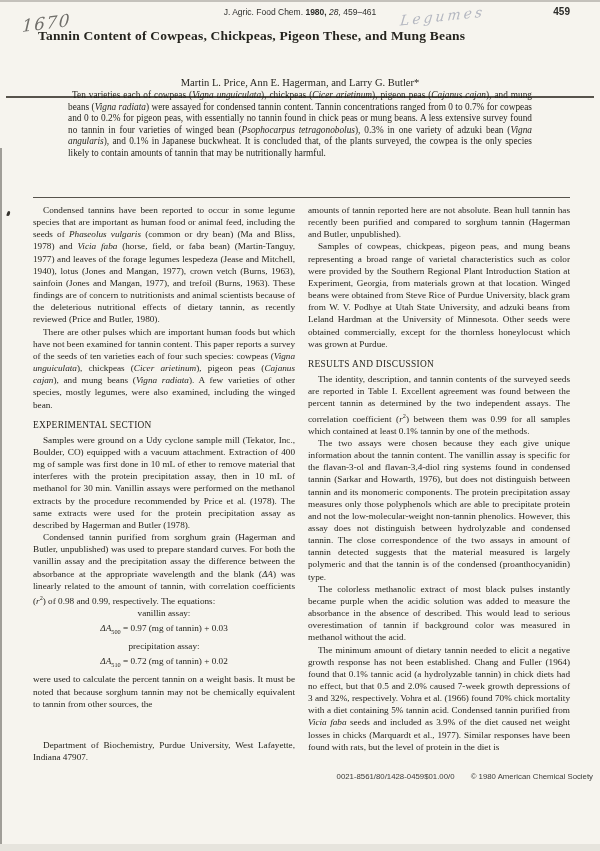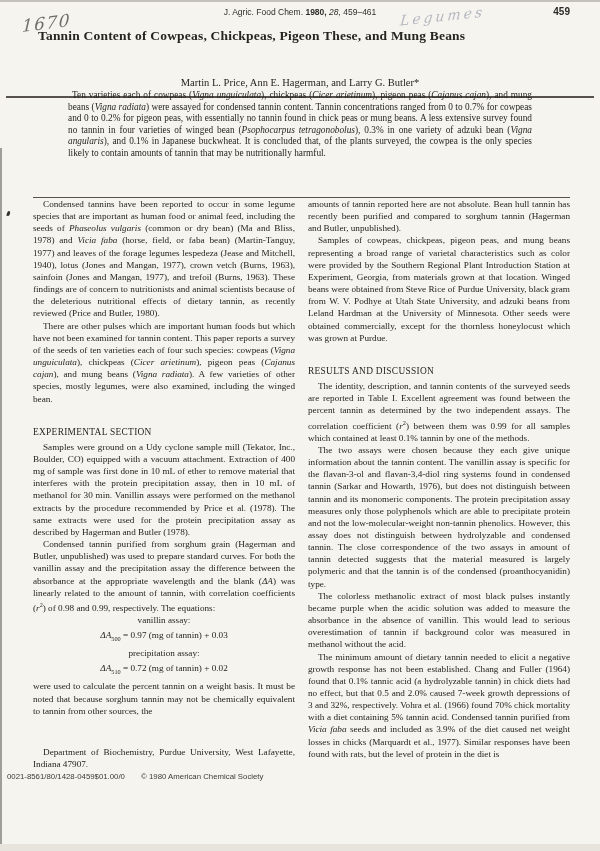--- a/index.html
+++ b/index.html
@@ -15,30 +15,30 @@
   .hw-number{position:absolute;top:13px;left:22px;font-size:17px;font-style:italic;color:#6f6e6a;
         transform:rotate(-7deg) skewX(-10deg);font-family:"DejaVu Serif",serif;letter-spacing:1.5px;}
   .hw-word{position:absolute;top:8px;left:400px;font-size:14px;font-style:italic;color:#a9adb9;
         transform:rotate(-6deg) skewX(-12deg);font-family:"DejaVu Serif",serif;letter-spacing:3px;opacity:.85;}
   .title{position:absolute;top:28px;left:38px;right:16px;font-size:13.5px;font-weight:bold;letter-spacing:.2px;}
   .authors{position:absolute;top:61px;left:0;right:0;text-align:center;font-size:10.5px;margin-top:16px;}
   .rule-authors{position:absolute;top:96px;left:6px;right:6px;height:2px;background:#57534c;}
   .abstract{position:absolute;top:90px;left:68px;width:464px;font-size:9.3px;line-height:11.55px;
         text-align:justify;text-indent:4px;}
   .rule-abstract{position:absolute;top:197px;left:33px;width:537px;height:1.3px;background:#57534c;}
-  .columns{position:absolute;top:198px;left:33px;width:537px;display:flex;gap:13px;}
+  .columns{position:absolute;top:204px;left:33px;width:537px;display:flex;gap:13px;}
   .col{width:262px;font-size:9.2px;line-height:12.15px;text-align:justify;}
   .para{margin:0;}
   .indent{text-indent:10px;}
-  .sec-heading{margin-top:21px;margin-bottom:3px;font-size:9.4px;letter-spacing:.3px;text-align:left;}
+  .sec-heading{margin-top:8px;margin-bottom:3px;font-size:9.4px;letter-spacing:.3px;text-align:left;}
   .eq-label{margin:0;text-align:center;}
   .equation{text-align:center;margin:2.5px 0;}
   .footnote{margin-top:29px;text-indent:10px;}
   sub,sup{font-size:68%;}
-  .footer{position:absolute;top:772px;left:0;right:0;text-align:left;
+  .footer{position:absolute;top:772px;left:0;right:0;text-align:right;
         font-family:"Liberation Sans",sans-serif;font-size:7.8px;color:#3a3a38;}
   .footer span{margin:0 7px;}
   .margin-mark{position:absolute;top:211px;left:7px;width:3px;height:5px;background:#35332e;
         border-radius:50% 50% 50% 0;transform:rotate(18deg);}
 </style>
 </head>
 <body>
 
 <div class="page">
   <div class="edge-top"></div>
@@ -71,21 +71,21 @@
         <div class="equation"><span style="font-style: italic;">ΔA</span><sub>510</sub><span> = 0.72 (mg of tannin) + 0.02</span></div>
         <div class="para"><span>were used to calculate the percent tannin on a weight basis. It must be noted that because sorghum tannin may not be chemically equivalent to tannin from other sources, the</span></div>
         <div class="footnote"><span>Department of Biochemistry, Purdue University, West Lafayette, Indiana  47907.</span></div>
       </div>
     <div class="col" id="right-col">
         <div class="para"><span>amounts of tannin reported here are not absolute.  Bean hull tannin has recently been purified and compared to sorghum tannin (Hagerman and Butler, unpublished).</span></div>
         <div class="para indent"><span>Samples of cowpeas, chickpeas, pigeon peas, and mung beans representing a broad range of varietal characteristics such as color were provided by the Southern Regional Plant Introduction Station at Experiment, Georgia, from materials grown at that location.  Winged beans were obtained from Steve Rice of Purdue University, black gram from W. V. Podhye at Utah State University, and adzuki beans from Leland Hardman at the University of Minnesota.  Other seeds were obtained commercially, except for the thornless honeylocust which was grown at Purdue.</span></div>
         <div class="sec-heading">RESULTS AND DISCUSSION</div>
         <div class="para indent"><span>The identity, description, and tannin contents of the surveyed seeds are reported in Table I.   Excellent agreement was found between the percent tannin as determined by the two independent assays.  The correlation coefficient (</span><span style="font-style: italic;">r</span><sup>2</sup><span>) between them was 0.99 for all samples which contained at least 0.1% tannin by one of the methods.</span></div>
         <div class="para indent"><span>The two assays were chosen because they each give unique information about the tannin content.  The vanillin assay is specific for the flavan-3-ol and flavan-3,4-diol ring systems found in condensed tannin (Sarkar and Howarth, 1976), but does not distinguish between tannin and its monomeric components.  The protein precipitation assay measures only those polyphenols which are able to precipitate protein and not the low-molecular-weight non-tannin phenolics.  However, this assay does not distinguish between hydrolyzable and condensed tannin.  The close correspondence of the two assays in amount of tannin detected suggests that the material measured is largely polymeric and that the tannin is of the condensed (proanthocyanidin) type.</span></div>
-        <div class="para indent"><span>The colorless methanolic extract of most black pulses instantly became purple when the acidic solution was added to measure the absorbance in the absence of vanillin. This would lead to serious overestimation of tannin if background color was measured in methanol without the acid.</span></div>
+        <div class="para indent"><span>The colorless methanolic extract of most black pulses instantly became purple when the acidic solution was added to measure the absorbance in the absence of described. This would lead to serious overestimation of tannin if background color was measured in methanol without the acid.</span></div>
         <div class="para indent"><span>The minimum amount of dietary tannin needed to elicit a negative growth response has not been established. Chang and Fuller (1964) found that 0.1% tannic acid (a hydrolyzable tannin) in chick diets had no effect, but that 0.5 and 2.0% caused 7-week growth depressions of 3 and 32%, respectively.  Vohra et al. (1966) found 70% chick mortality with a diet containing 5% tannin acid.  Condensed tannin purified from </span><span style="font-style: italic;">Vicia faba</span><span> seeds and included as 3.9% of the diet caused net weight losses in chicks (Marquardt et al., 1977).  Similar responses have been found with rats, but the level of protein in the diet is</span></div>
       </div>
   </div>
 
   <div class="footer">
     <span>0021-8561/80/1428-0459$01.00/0</span>
     <span>© 1980 American Chemical Society</span>
   </div>
 </div>
 

